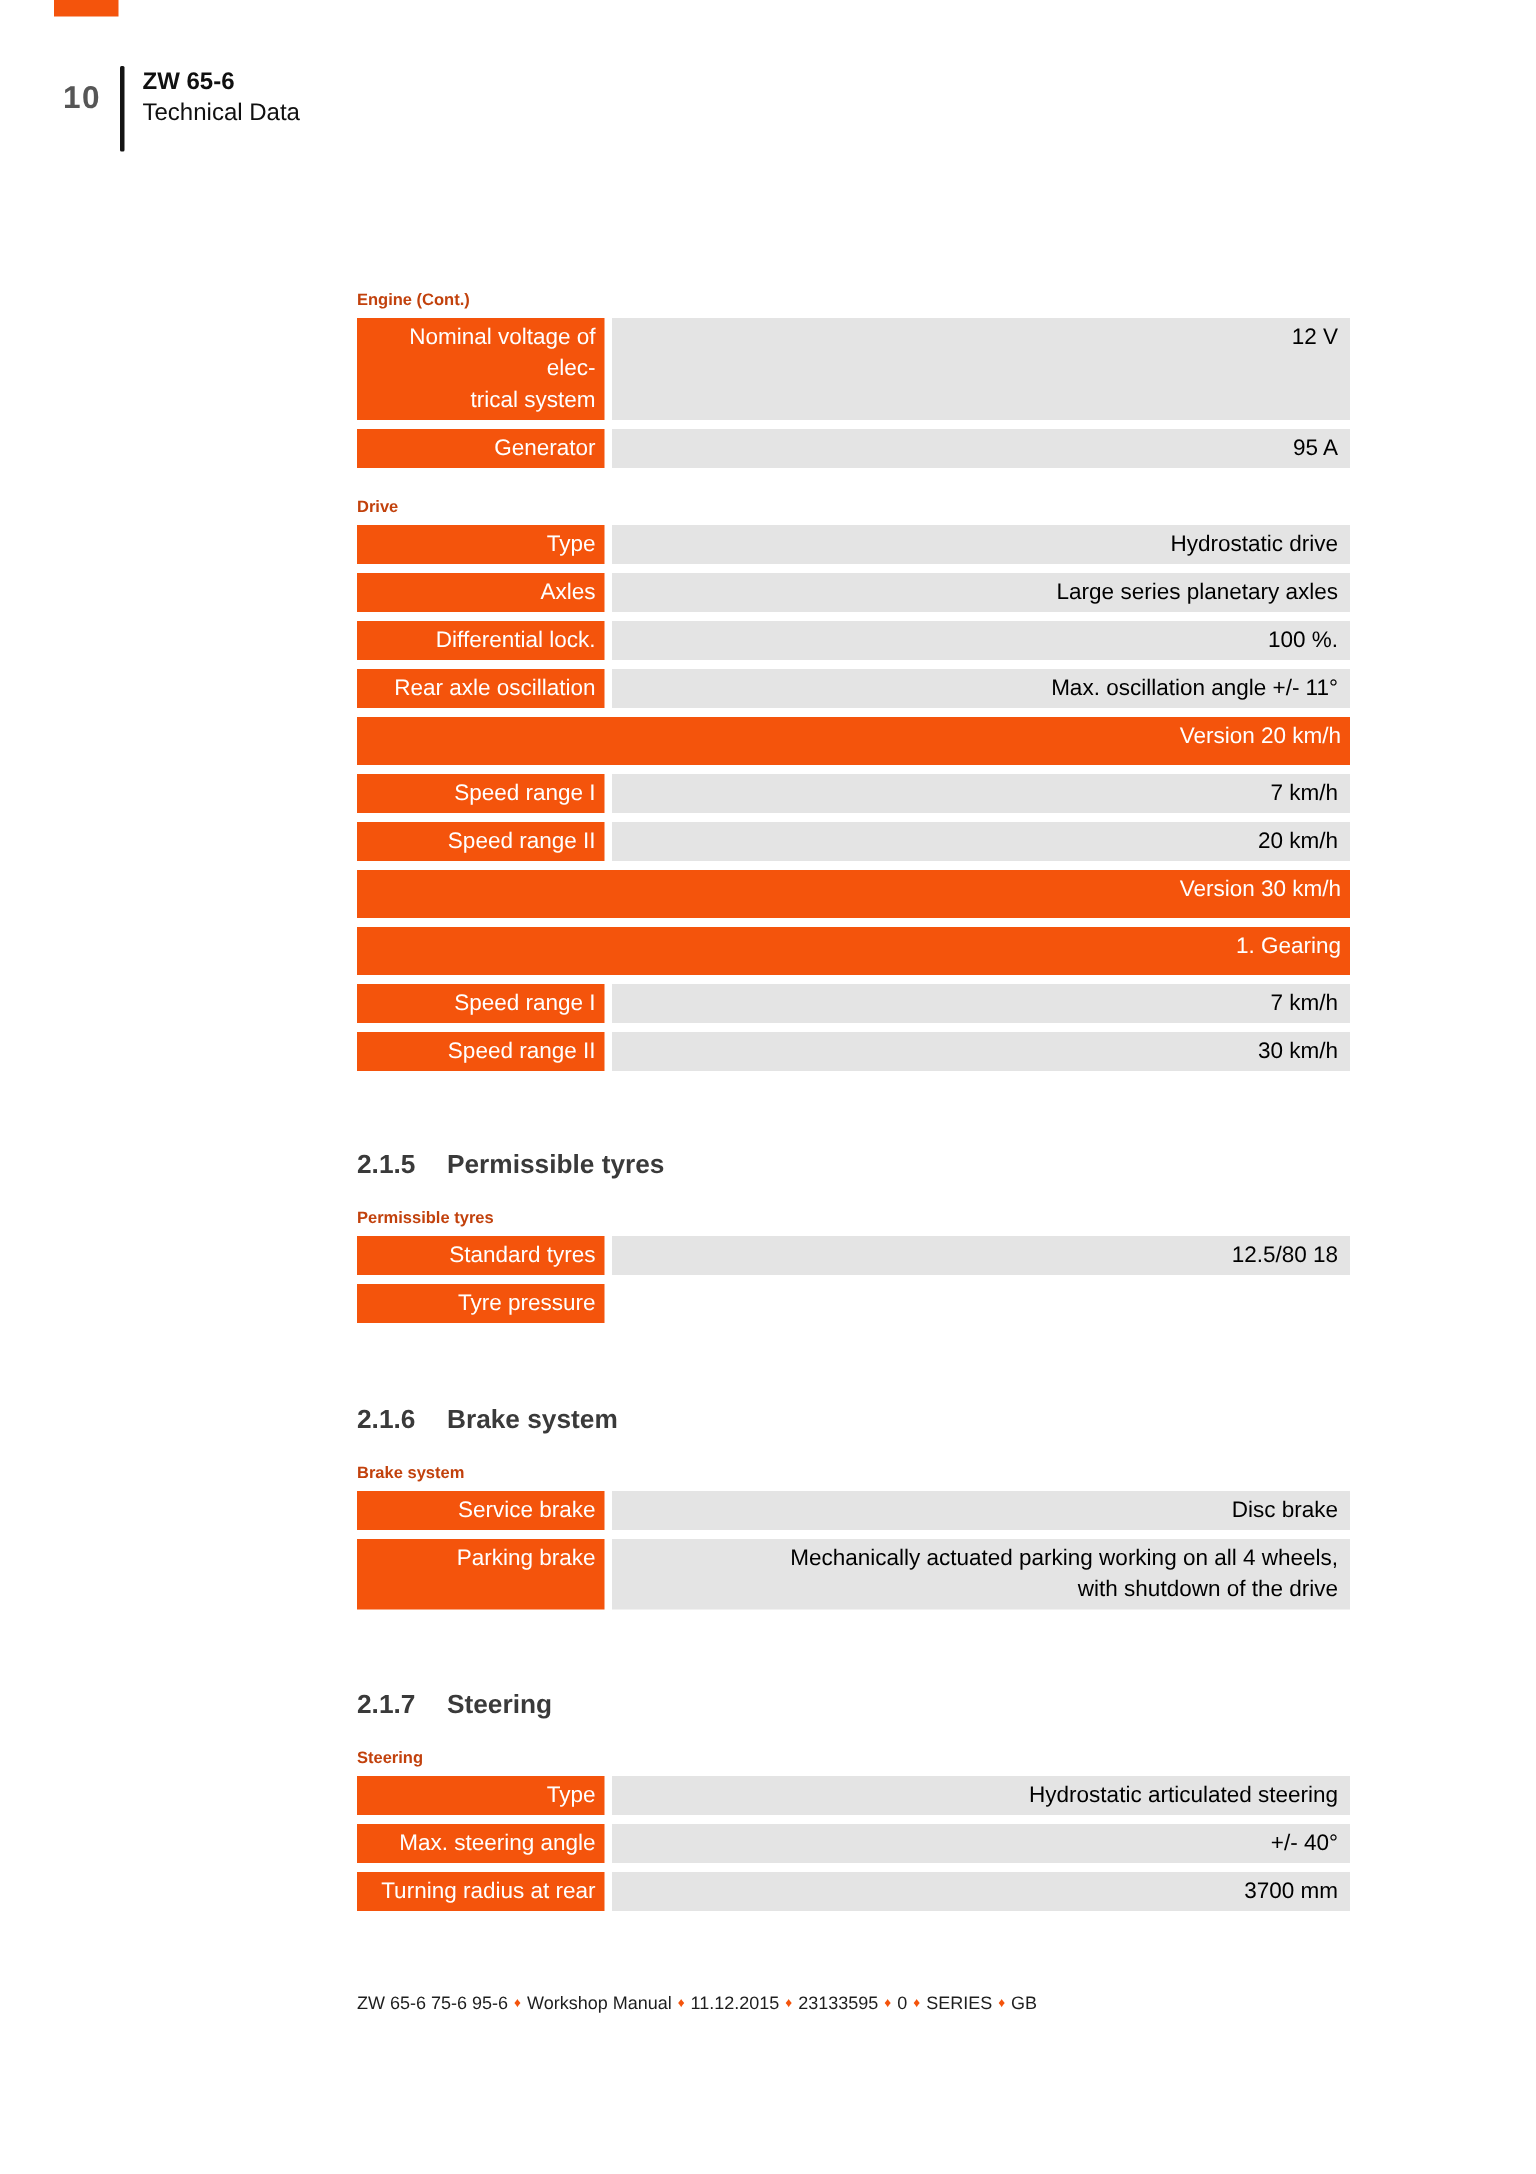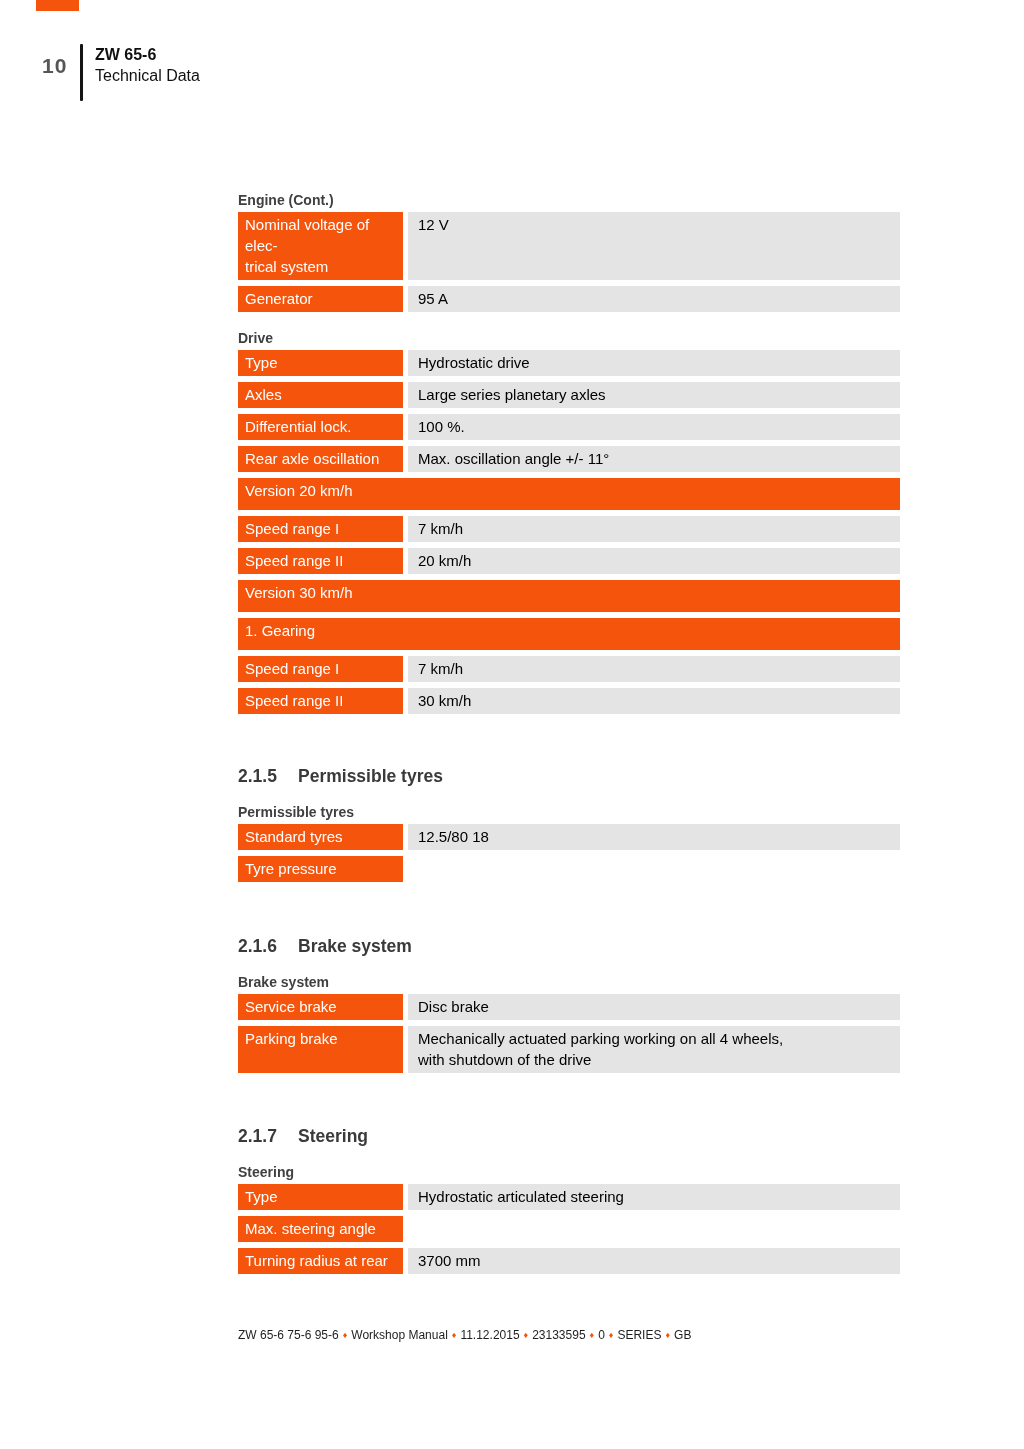--- a/index.html
+++ b/index.html
@@ -23,38 +23,38 @@
   .page-number { font-size:21px; font-weight:bold; color:#565656; margin-top:12px; width:35px; letter-spacing:1px; }
   .header-bar  { width:3px; height:57px; background:#141414; margin:2px 12px 0 3px; border-radius:1px; }
   .header-titles { padding-top:2px; }
   .header-model   { font-size:16px; font-weight:bold; color:#101010; line-height:21px; }
   .header-chapter { font-size:16px; color:#101010; line-height:21px; }
 
   
   .content { position:absolute; left:238px; top:0; width:662px; }
 
   .table-caption {
-    font-size:14px; font-weight:bold; color:#404040;
+    font-size:11px; font-weight:bold; color:#c2410c;
     line-height:15px; margin:0 0 4px 0;
   }
   .section-heading {
     font-size:17.5px; font-weight:bold; color:#3a3a3a; line-height:20px;
   }
   .section-number { display:inline-block; width:60px; }
 
   .caption-after-heading { margin-top:19px; }
 
   .mt-engine-caption { margin-top:193px; }
   .mt-h-drive    { margin-top:54px; }
   .mt-h-tyres    { margin-top:52px; }
   .mt-h-brakes   { margin-top:54px; }
   .mt-h-steering { margin-top:53px; }
 
   
-  .tbl { width:662px; }
+  .tbl { width:662px;text-align:right; }
   .row { display:flex; margin-bottom:6px; }
   .row:last-child { margin-bottom:0; }
   .cell {
     font-size:15px; line-height:21px;
     box-sizing:border-box; min-height:26px;
     white-space:pre-line;
   }
   .cell-label {
     width:165px; margin-right:5px;
     background:var(--accent-orange,#F4540C); color:#ffffff;
@@ -190,20 +190,21 @@
     <span class="section-number">2.1.7</span><span>Steering</span>
   </div>
   <div class="table-caption caption-after-heading">Steering</div>
   <div class="tbl">
     <div class="row">
       <div class="cell cell-label">Type</div>
       <div class="cell cell-value">Hydrostatic articulated steering</div>
     </div>
     <div class="row">
       <div class="cell cell-label">Max. steering angle</div>
+      <div class="cell cell-value">+/- 40°</div>
     </div>
     <div class="row">
       <div class="cell cell-label">Turning radius at rear</div>
       <div class="cell cell-value">3700 mm</div>
     </div>
   </div>
 
   <div class="page-footer">
     <span>ZW 65-6 75-6 95-6</span><span class="footer-sep">♦</span><span>Workshop Manual</span><span class="footer-sep">♦</span><span>11.12.2015</span><span class="footer-sep">♦</span><span>23133595</span><span class="footer-sep">♦</span><span>0</span><span class="footer-sep">♦</span><span>SERIES</span><span class="footer-sep">♦</span><span>GB</span>
   </div>

